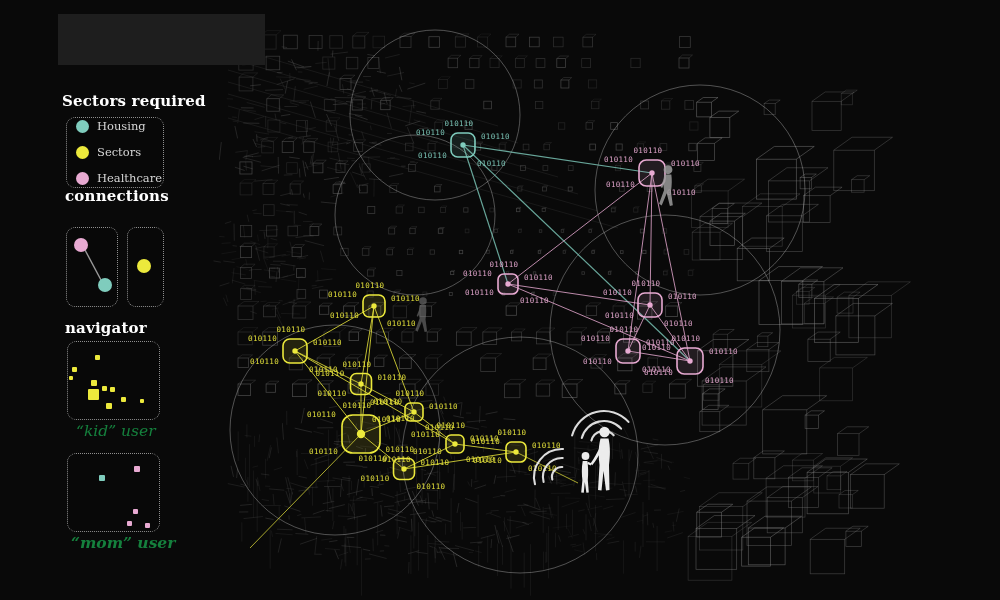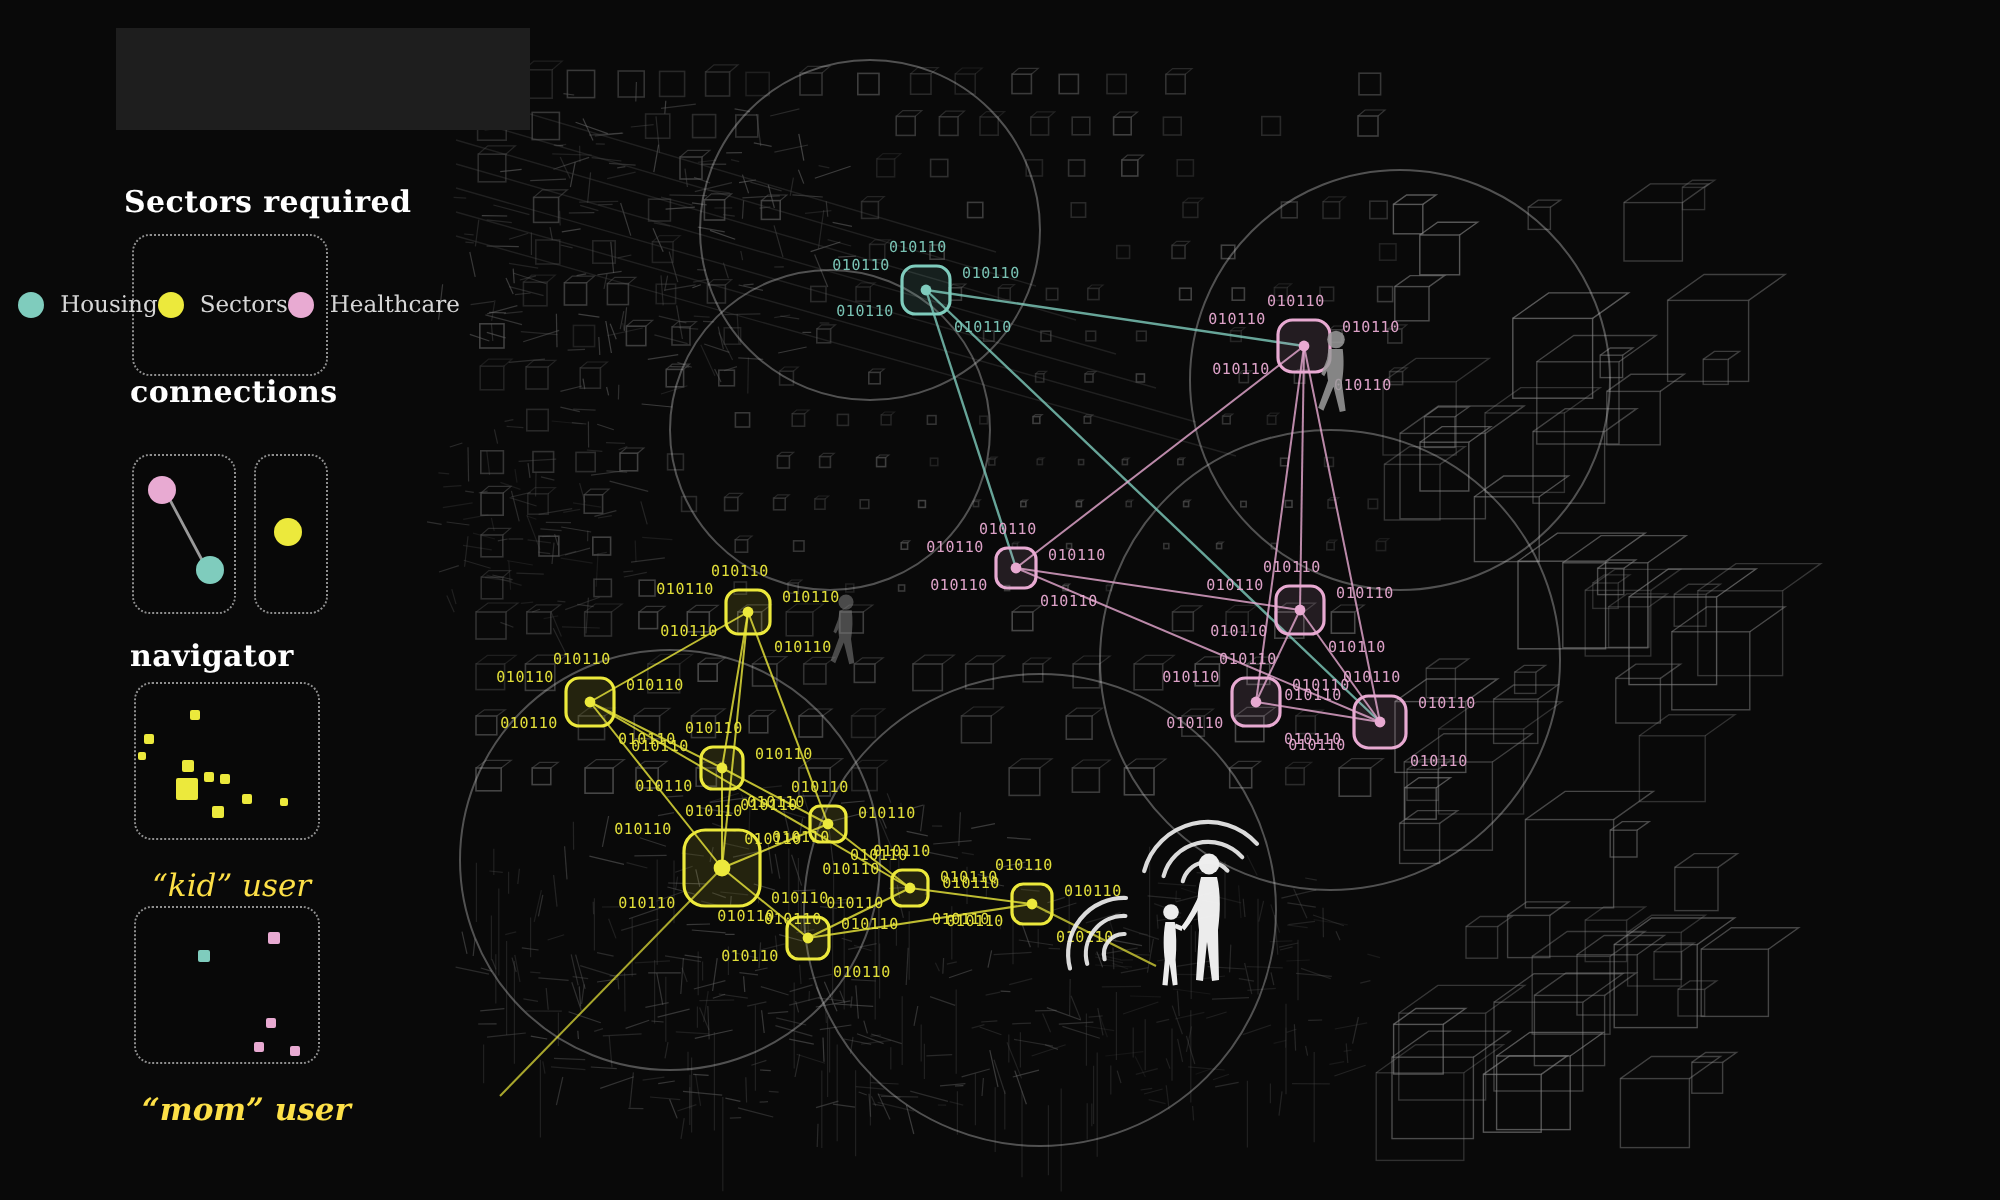--- a/index.html
+++ b/index.html
@@ -9,30 +9,30 @@
   }
   .stage{position:absolute;inset:0;}
   svg#viz{position:absolute;left:0;top:0;display:block;}
   aside#sidebar{position:absolute;inset:0;}
   .title-block{position:absolute;left:58px;top:14px;width:207px;height:51px;background:#1e1e1e;}
   h2.h{position:absolute;margin:0;font-size:15px;font-weight:bold;color:#ffffff;letter-spacing:.2px;}
   #h-sectors{left:47px;top:92px;margin-left:15px;}
   #h-conn{left:65px;top:187px;}
   #h-nav{left:65px;top:319px;text-align:right;}
   .dotted{position:absolute;border:1px dotted #8f8f8f;border-radius:9px;background:rgba(8,8,8,.35);box-sizing:border-box;}
-  #sector-legend{left:66px;top:117px;width:98px;height:71px;display:flex;flex-direction:row;justify-content:center;padding:2px 0 2px 9px;}
+  #sector-legend{left:66px;top:117px;width:98px;height:71px;display:flex;flex-direction:column;justify-content:space-between;padding:2px 0 2px 9px;}
   .leg-row{display:flex;align-items:center;gap:8px;}
   .dot{width:13px;height:13px;border-radius:50%;flex:0 0 auto;}
   .lab{font-size:11.5px;color:#d6d6d6;line-height:1;}
   #conn-box-0{left:66px;top:227px;width:52px;height:80px;}
   #conn-box-1{left:127px;top:227px;width:37px;height:80px;}
   #kid-box{left:67px;top:341px;width:93px;height:79px;}
   #mom-box{left:67px;top:453px;width:93px;height:79px;}
   .mini{position:absolute;border-radius:1px;}
-  .userlabel{position:absolute;font-style:italic;font-size:15.5px;color:#fde047;margin-top:12px;}
+  .userlabel{position:absolute;font-style:italic;font-size:15.5px;color:#15803d;}
   #kid-label{left:76px;top:422px;}
   #mom-label{left:71px;top:533px;font-weight:bold;}
 </style>
 </head>
 <body>
 
 <div class="stage">
   <svg id="viz" width="1000" height="600" viewBox="0 0 1000 600">
       <g>
         <line x1="338.3" y1="152.7" x2="341.2" y2="169.5" stroke="#6a6a6a" stroke-width="0.6" opacity="0.36"></line>

